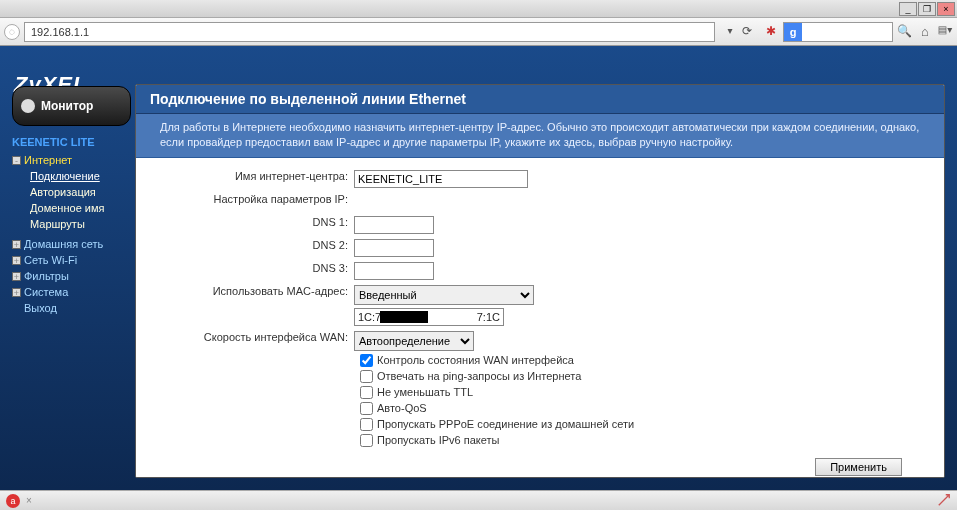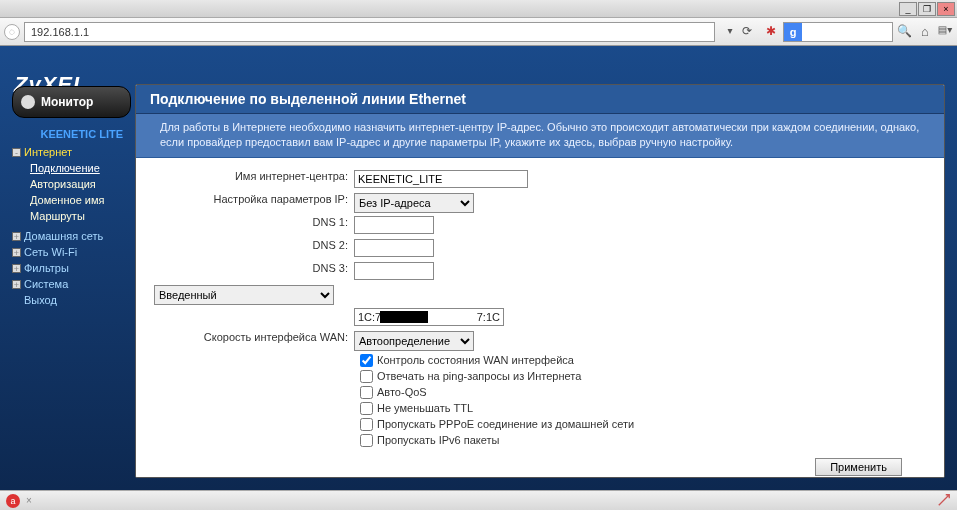--- a/index.html
+++ b/index.html
@@ -26,24 +26,24 @@
 
 
 .app { position:absolute; top:46px; left:0; right:0; bottom:20px; background:linear-gradient(#1a4a8a,#0d2850); }
 .brand { height:34px; display:flex; align-items:center; padding-left:14px; }
 .brand-text { color:#fff; font-size:22px; font-weight:bold; font-style:italic; letter-spacing:1px;margin-top:44px;}
 
 .workspace { position:absolute; top:34px; left:0; right:0; bottom:0; display:flex; }
 
 
 .sidebar { width:135px; padding:4px 0 0 4px; }
-.monitor-btn { margin:2px 4px 6px 8px; height:32px; background:linear-gradient(#4a4a4a,#1a1a1a); border:1px solid #000; border-radius:12px; display:flex; align-items:center; padding-left:8px; gap:6px; cursor:pointer;}
+.monitor-btn { margin:2px 4px 6px 8px; height:40px; background:linear-gradient(#4a4a4a,#1a1a1a); border:1px solid #000; border-radius:12px; display:flex; align-items:center; padding-left:8px; gap:6px; cursor:pointer;}
 .monitor-btn .icon { width:14px; height:14px; background:#ddd; border-radius:7px;}
 .monitor-btn span { color:#fff; font-weight:bold; font-size:12px;}
-.device-name { color:#4aa3ff; font-weight:bold; font-size:11px; padding:4px 12px 4px 8px;text-align:right;}
+.device-name { color:#4aa3ff; font-weight:bold; font-size:11px; padding:4px 0 4px 8px;}
 .tree { list-style:none; }
 .tree > li { padding:2px 0 2px 8px; }
 .tree > li > .node { display:flex; align-items:center; gap:3px; cursor:pointer;}
 .tree .plus { color:#888; font-size:9px; width:9px; display:inline-block; text-align:center; border:1px solid #666; background:#ddd; line-height:8px; height:9px;}
 .tree a { color:#a8d8ff; text-decoration:none; font-size:11px;}
 .tree a.open { color:#ffe040; }
 .subtree { list-style:none; padding:2px 0 2px 18px;}
 .subtree li { padding:2px 0; }
 .subtree a { color:#fffde0; font-size:11px;}
 .subtree a.current { color:#fff; text-decoration:underline;}
@@ -163,35 +163,35 @@
       <div class="content-header">Подключение по выделенной линии Ethernet</div>
       <div class="content-info">Для работы в Интернете необходимо назначить интернет-центру IP-адрес. Обычно это происходит автоматически при каждом соединении, однако, если провайдер предоставил вам IP-адрес и другие параметры IP, укажите их здесь, выбрав ручную настройку.</div>
       <div class="form-area">
 
         <div class="form-row">
           <div class="form-label">Имя интернет-центра:</div>
           <div class="form-ctrl"><input type="text" value="KEENETIC_LITE" style=""></div>
         </div>
         <div class="form-row">
           <div class="form-label">Настройка параметров IP:</div>
-          <div class="form-ctrl"><select class="med"><option>Без IP-адреса</option></select></div>
         </div>
         <div class="form-row">
           <div class="form-label">DNS 1:</div>
           <div class="form-ctrl"><input type="text" class="short" value="" style=""></div>
         </div>
         <div class="form-row">
           <div class="form-label">DNS 2:</div>
           <div class="form-ctrl"><input type="text" class="short" value="" style=""></div>
         </div>
         <div class="form-row">
           <div class="form-label">DNS 3:</div>
           <div class="form-ctrl"><input type="text" class="short" value="" style=""></div>
         </div>
         <div class="form-row">
+          <div class="form-label">Использовать MAC-адрес:</div>
           <div class="form-ctrl"><select class="wide"><option>Введенный</option></select></div>
         </div>
         <div class="form-row">
           <div class="form-label"></div>
           <div class="form-ctrl">
             <span class="mac-display">
               <span>1C:7</span><span class="blackout"></span><span style="position:absolute;right:3px;">7:1C</span>
             </span>
           </div>
         </div>
@@ -203,25 +203,25 @@
         <div class="check-row">
           <input type="checkbox" checked="" style="">
           <label>Контроль состояния WAN интерфейса</label>
         </div>
         <div class="check-row">
           <input type="checkbox" style="">
           <label>Отвечать на ping-запросы из Интернета</label>
         </div>
         <div class="check-row">
           <input type="checkbox" style="">
+          <label>Не уменьшать TTL</label>
+        </div>
+        <div class="check-row">
+          <input type="checkbox" style="">
           <label>Авто-QoS</label>
-        </div>
-        <div class="check-row">
-          <input type="checkbox" style="">
-          <label>Не уменьшать TTL</label>
         </div>
         <div class="check-row">
           <input type="checkbox" style="">
           <label>Пропускать PPPoE соединение из домашней сети</label>
         </div>
         <div class="check-row">
           <input type="checkbox" style="">
           <label>Пропускать IPv6 пакеты</label>
         </div>
 

